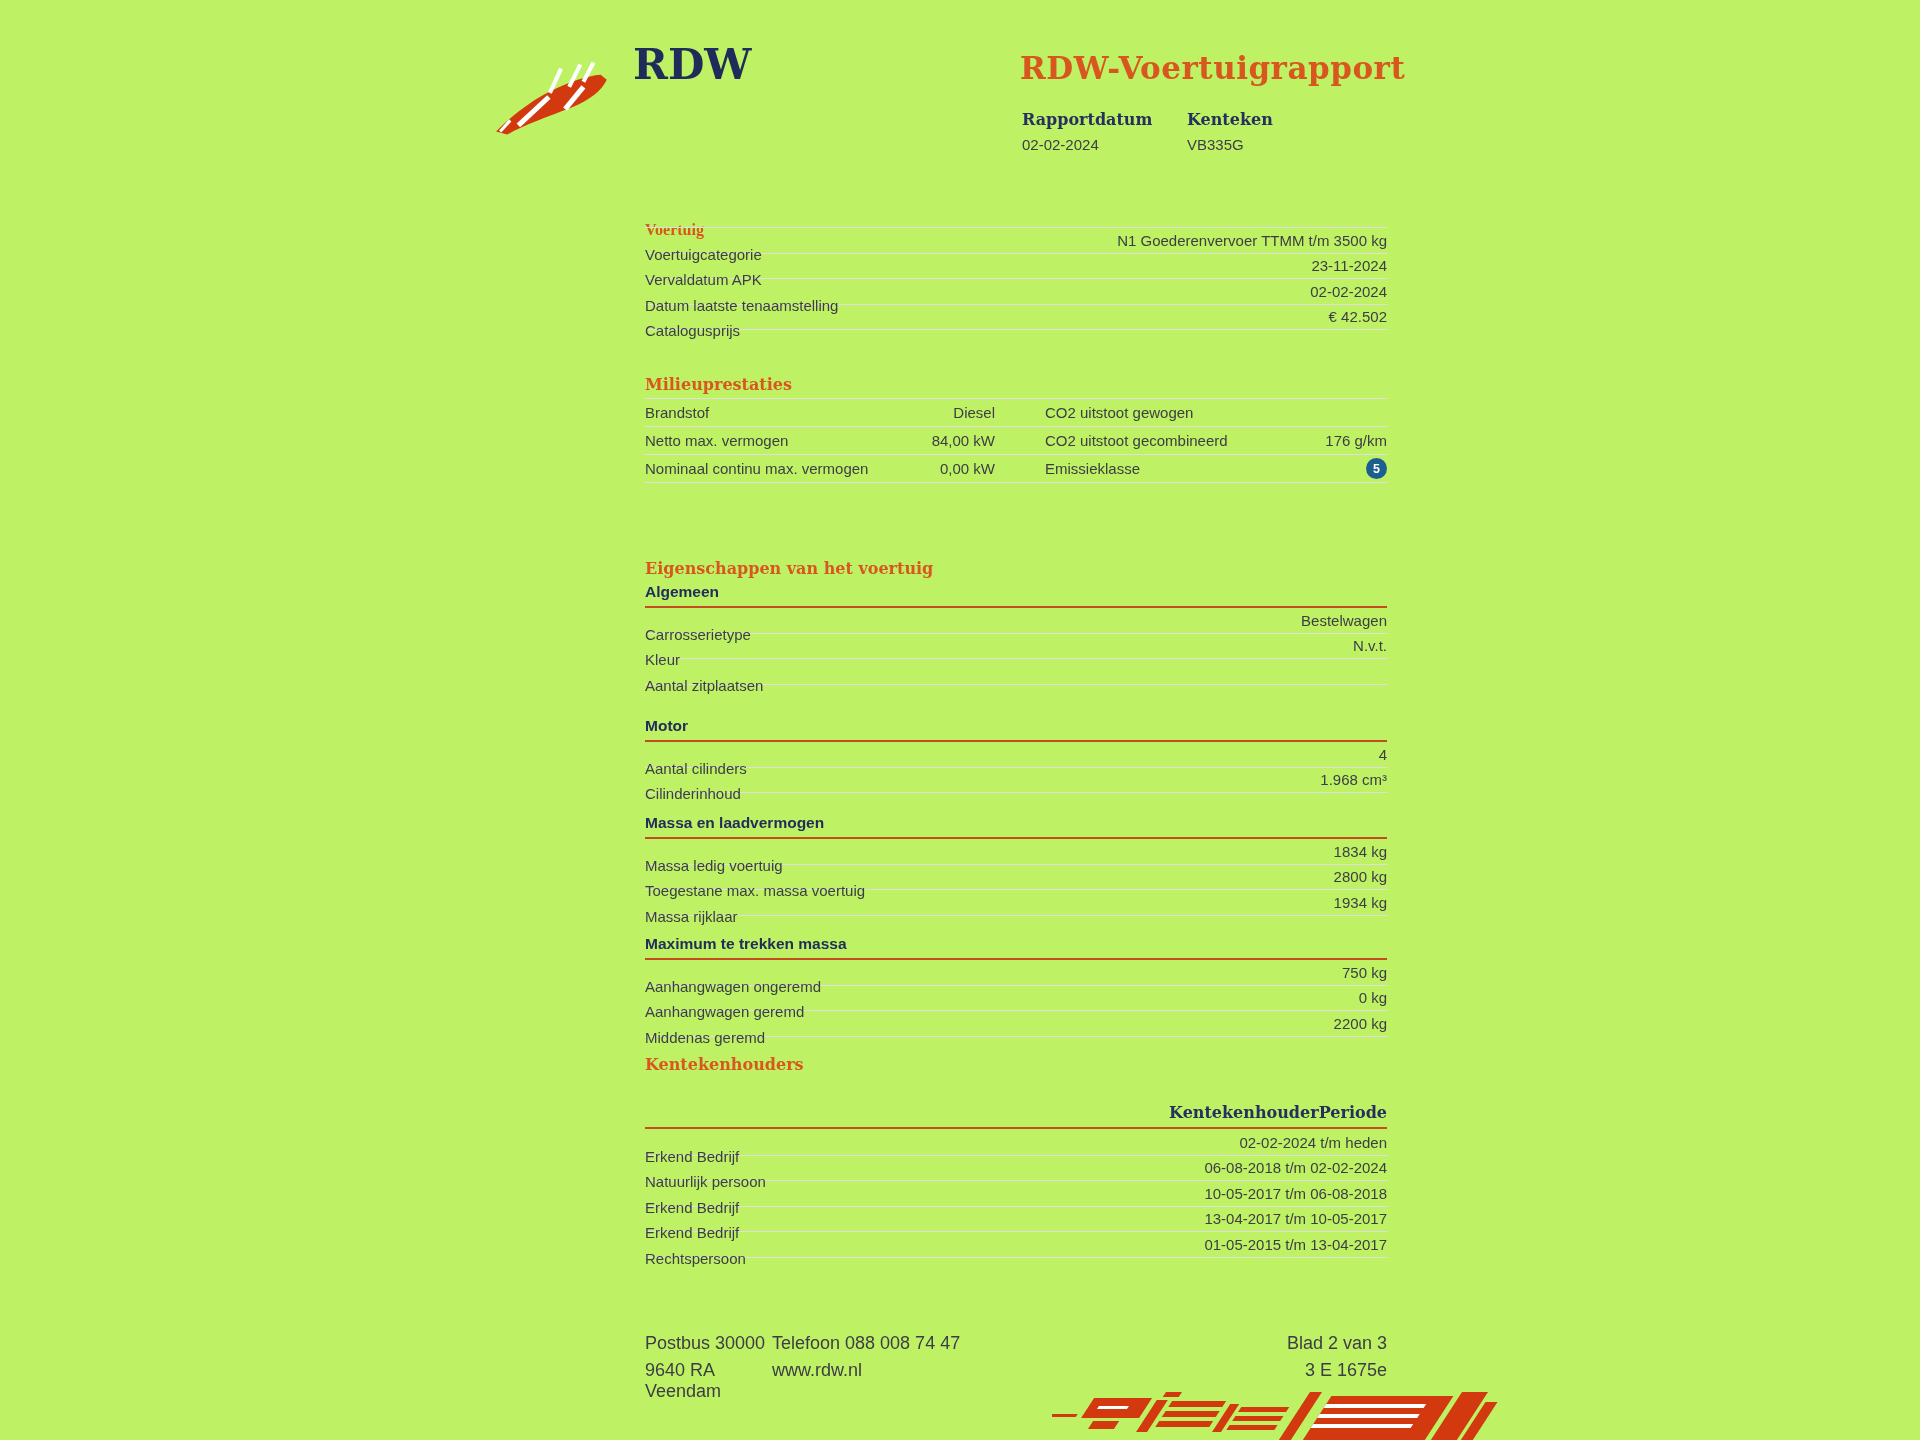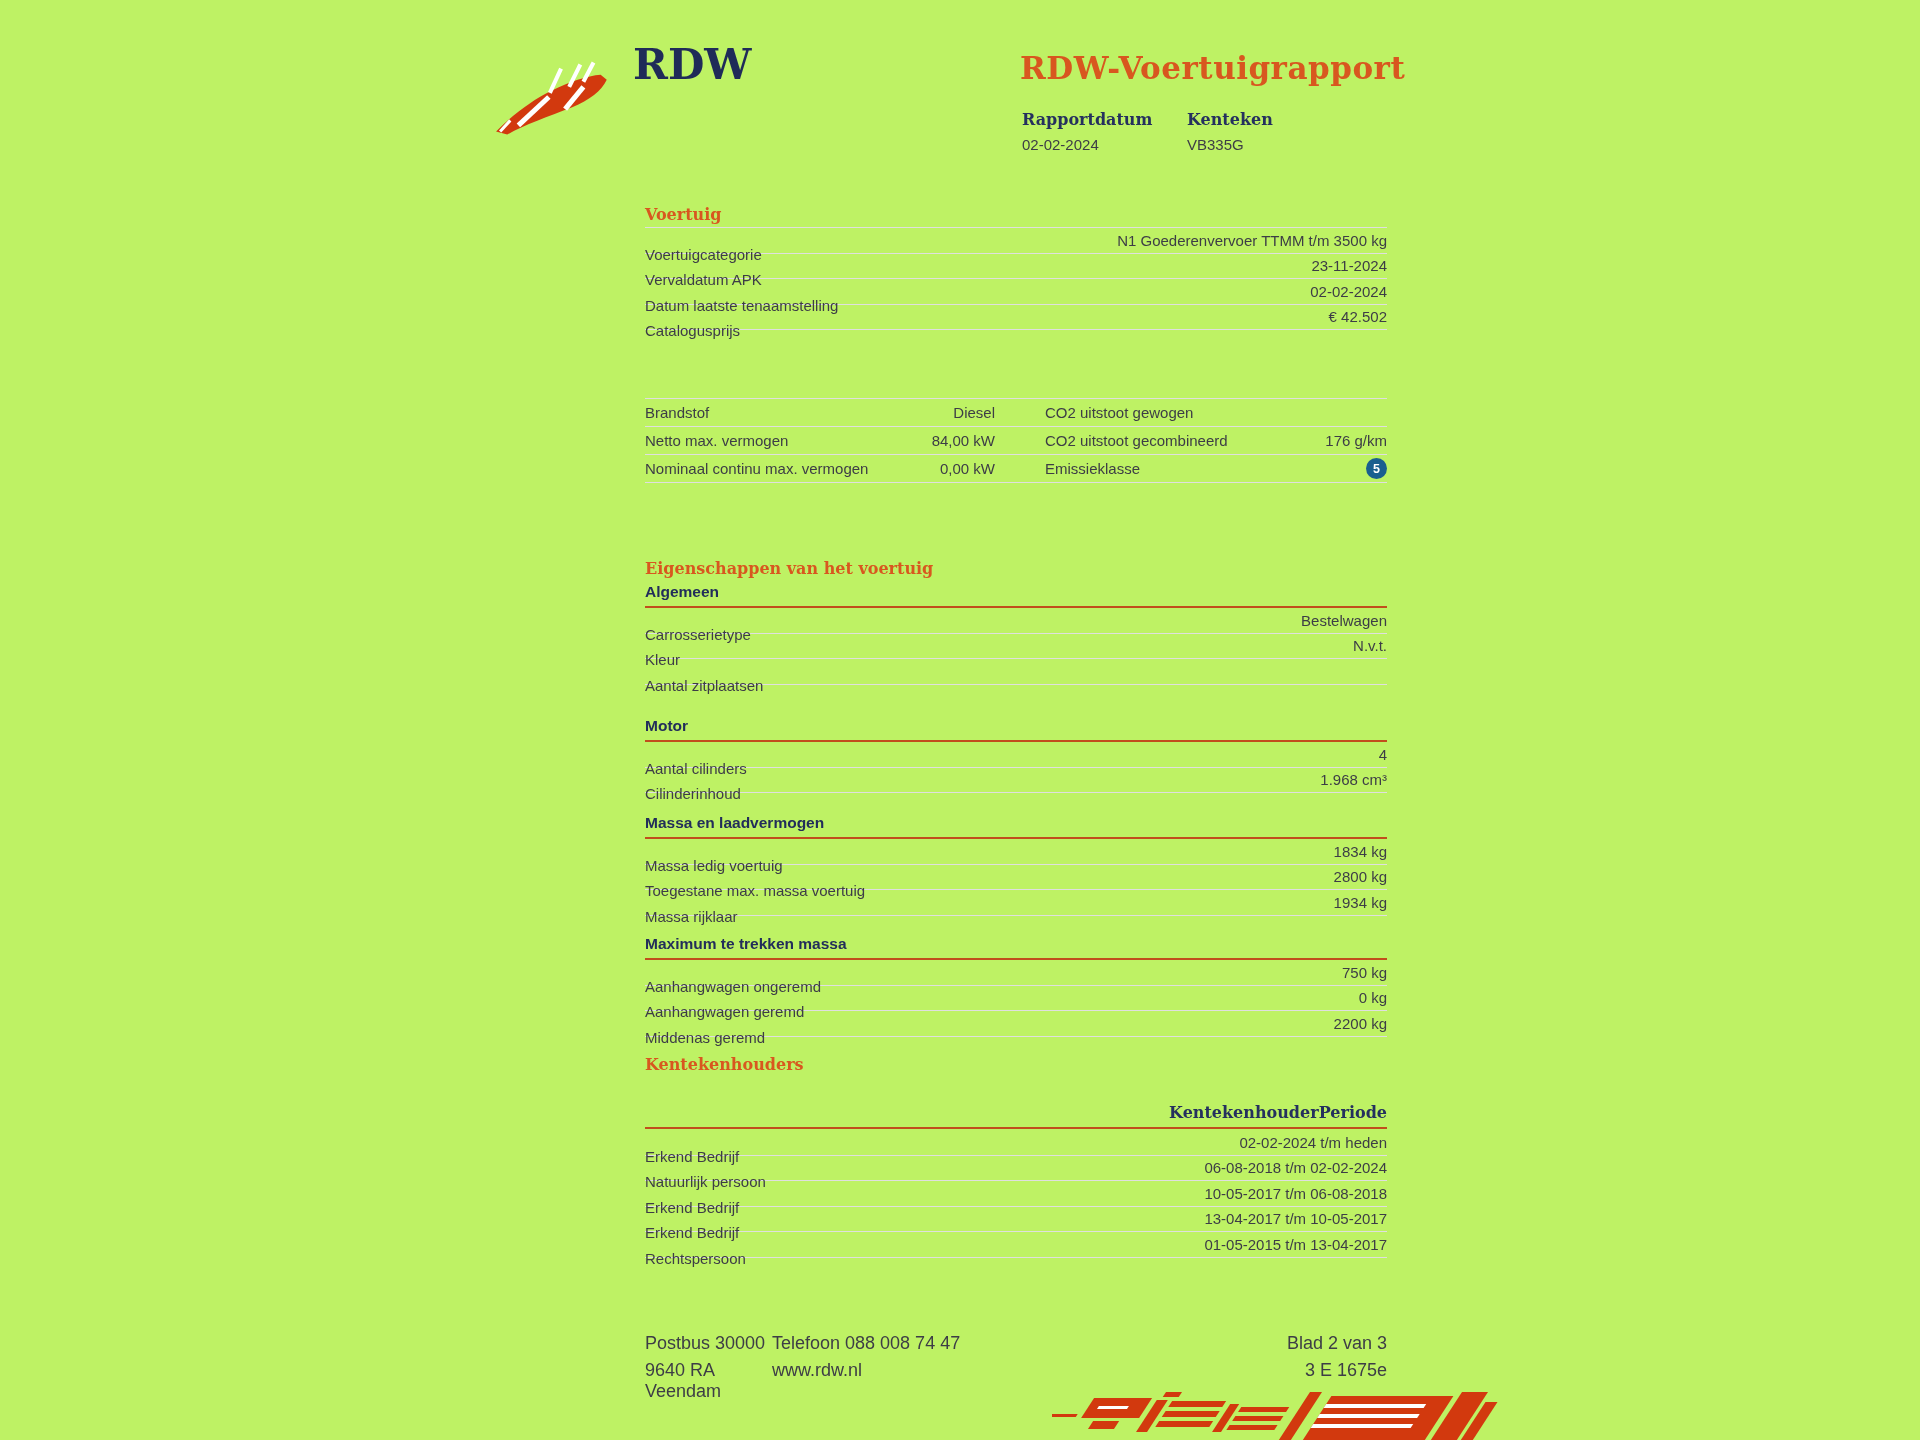--- a/index.html
+++ b/index.html
@@ -66,40 +66,41 @@
 
   <div class="abs" style="left:1022px;top:110px;">
     <div class="meta-label">Rapportdatum</div>
     <div class="meta-value">02-02-2024</div>
   </div>
   <div class="abs" style="left:1187px;top:110px;">
     <div class="meta-label">Kenteken</div>
     <div class="meta-value">VB335G</div>
   </div>
 
-  <div class="abs col sec-h" style="top:205px;">Voertuig</div>
+  <div class="abs col sec-h" style="top:221px;font-family:Liberation Serif, serif;">Voertuig</div>
   <div class="abs col tbl" style="top:227px;">
     <div class="trow">
       <span class="lab">Voertuigcategorie</span>
       <span class="val">N1 Goederenvervoer TTMM t/m 3500 kg</span>
     </div>
     <div class="trow">
       <span class="lab">Vervaldatum APK</span>
       <span class="val">23-11-2024</span>
     </div>
     <div class="trow">
       <span class="lab">Datum laatste tenaamstelling</span>
       <span class="val">02-02-2024</span>
     </div>
     <div class="trow">
       <span class="lab">Catalogusprijs</span>
       <span class="val">€ 42.502</span>
     </div>
   </div>
 
+  <div class="abs col sec-h" style="top:375px;">Milieuprestaties</div>
   <div class="abs col tbl" style="top:398px;">
     <div class="mrow">
       <div class="mcell">
         <span class="lab">Brandstof</span>
         <span class="val">Diesel</span>
       </div>
       <div></div>
       <div class="mcell">
         <span class="lab">CO2 uitstoot gewogen</span>
         <span class="val"></span>

